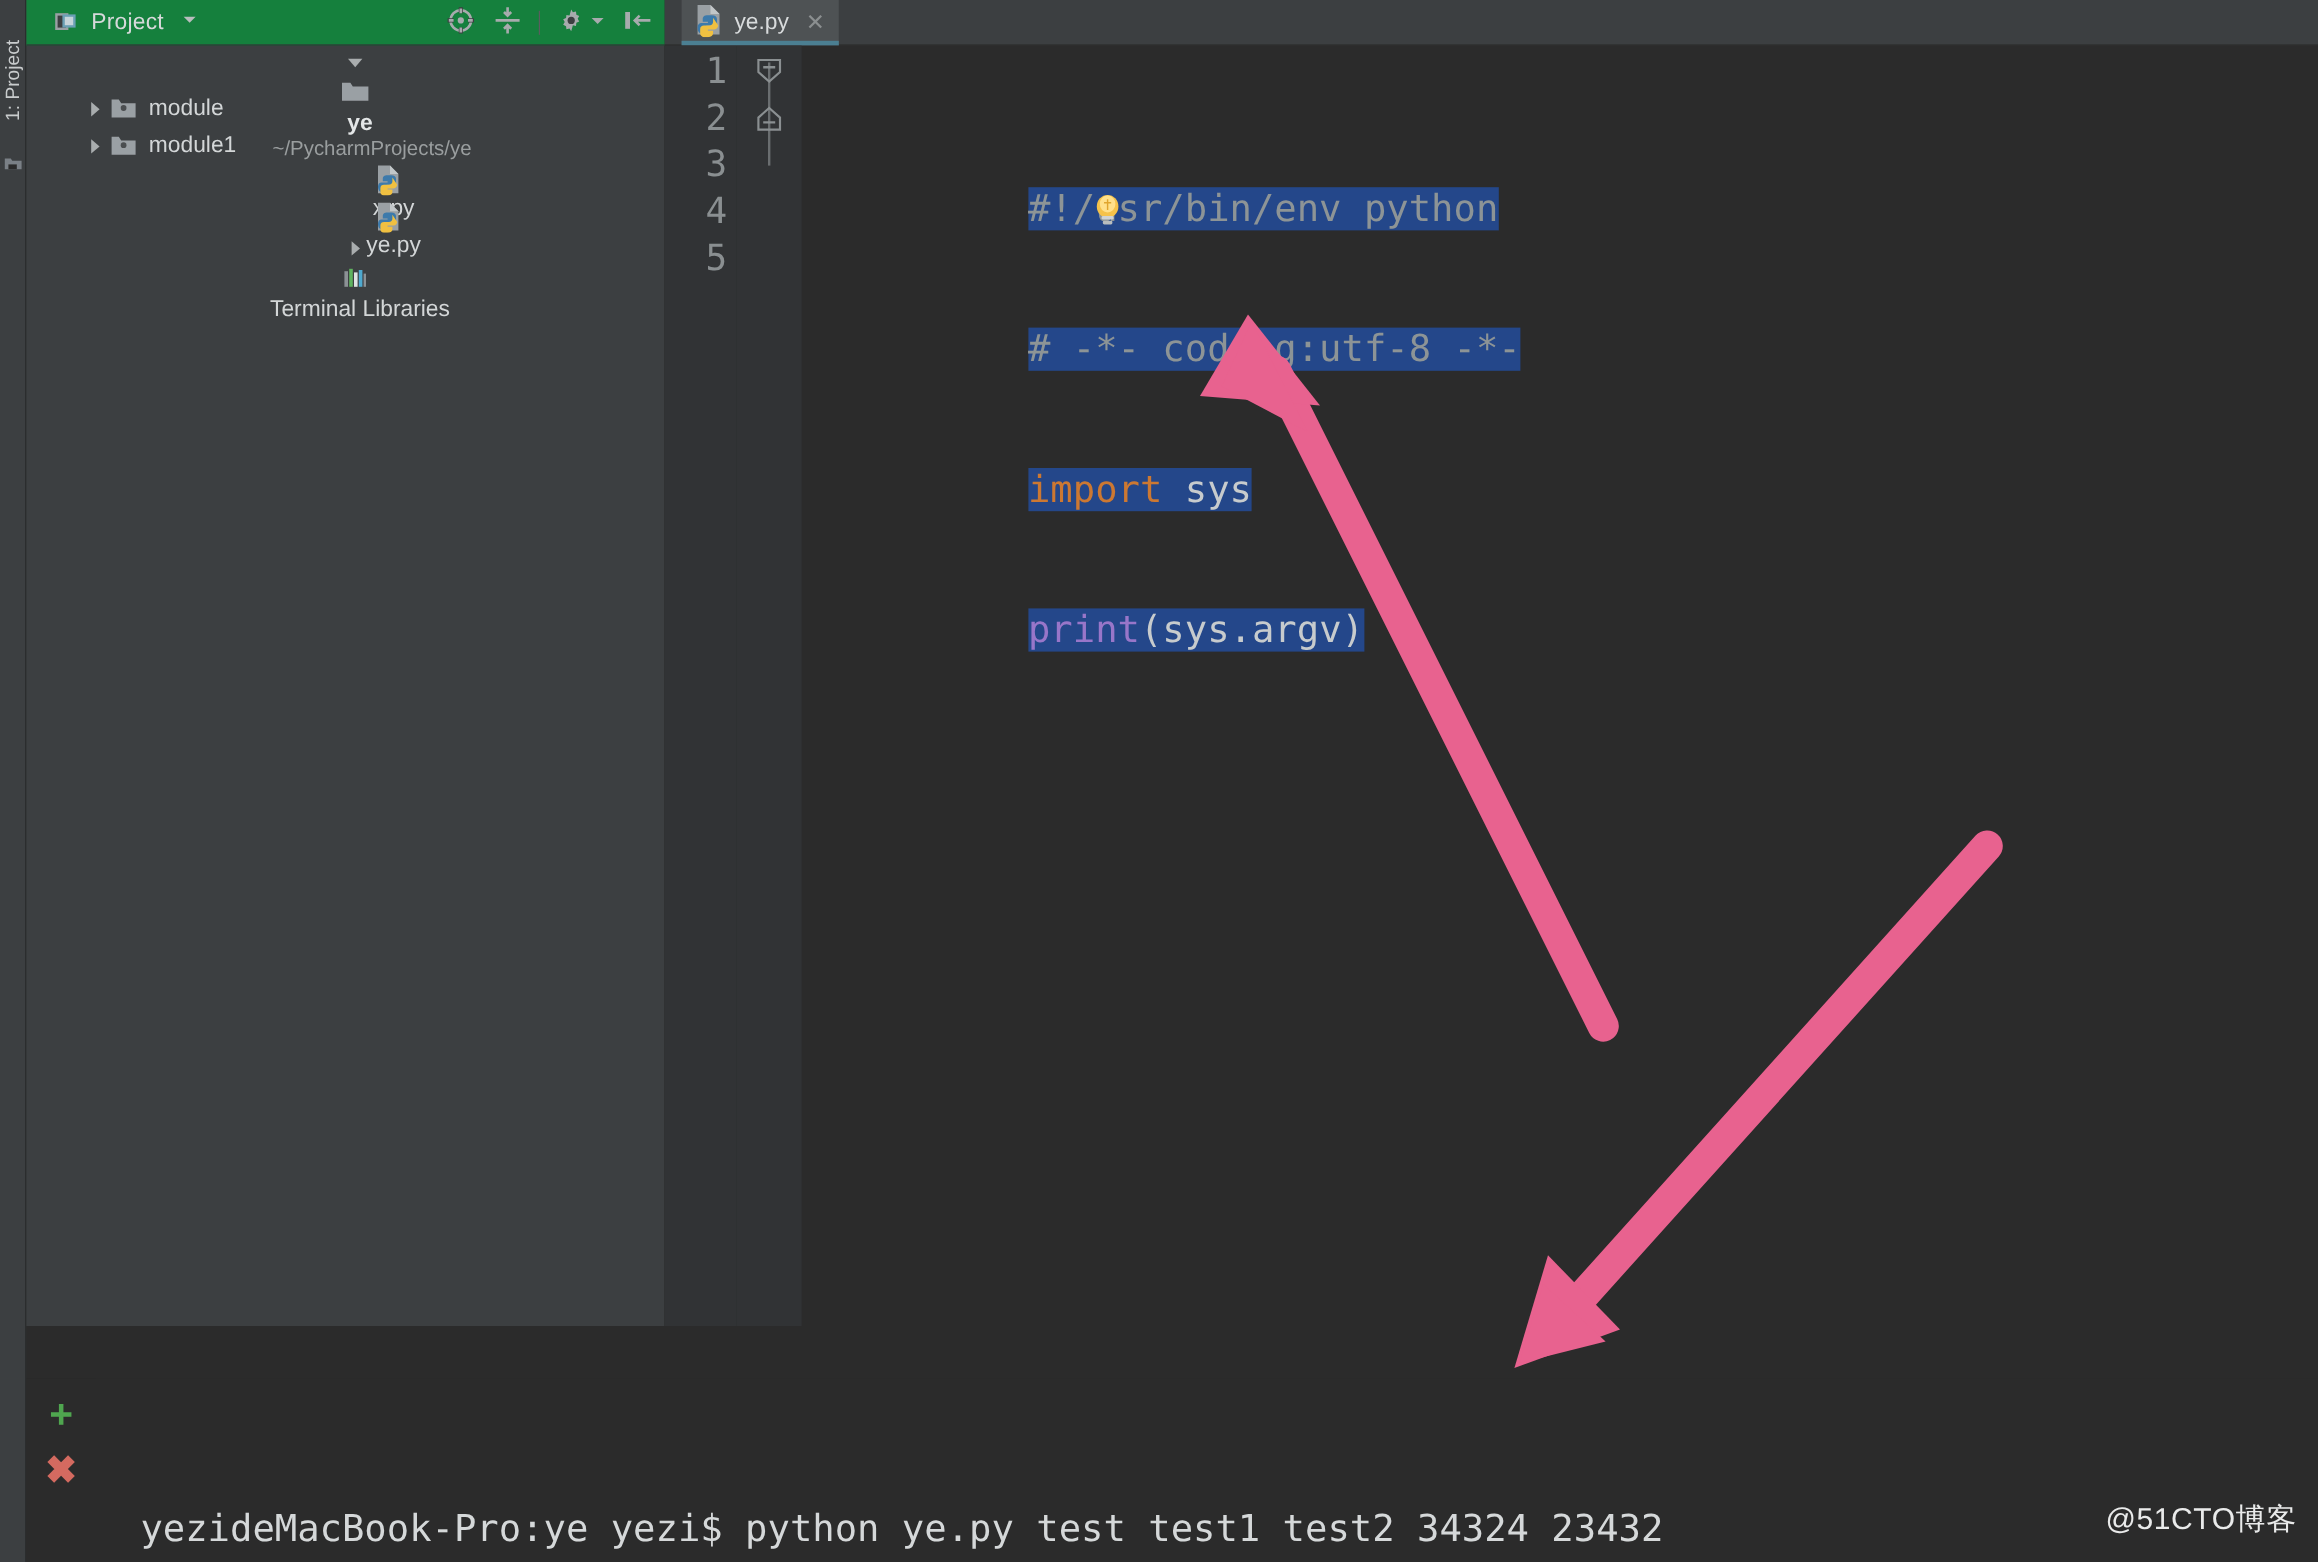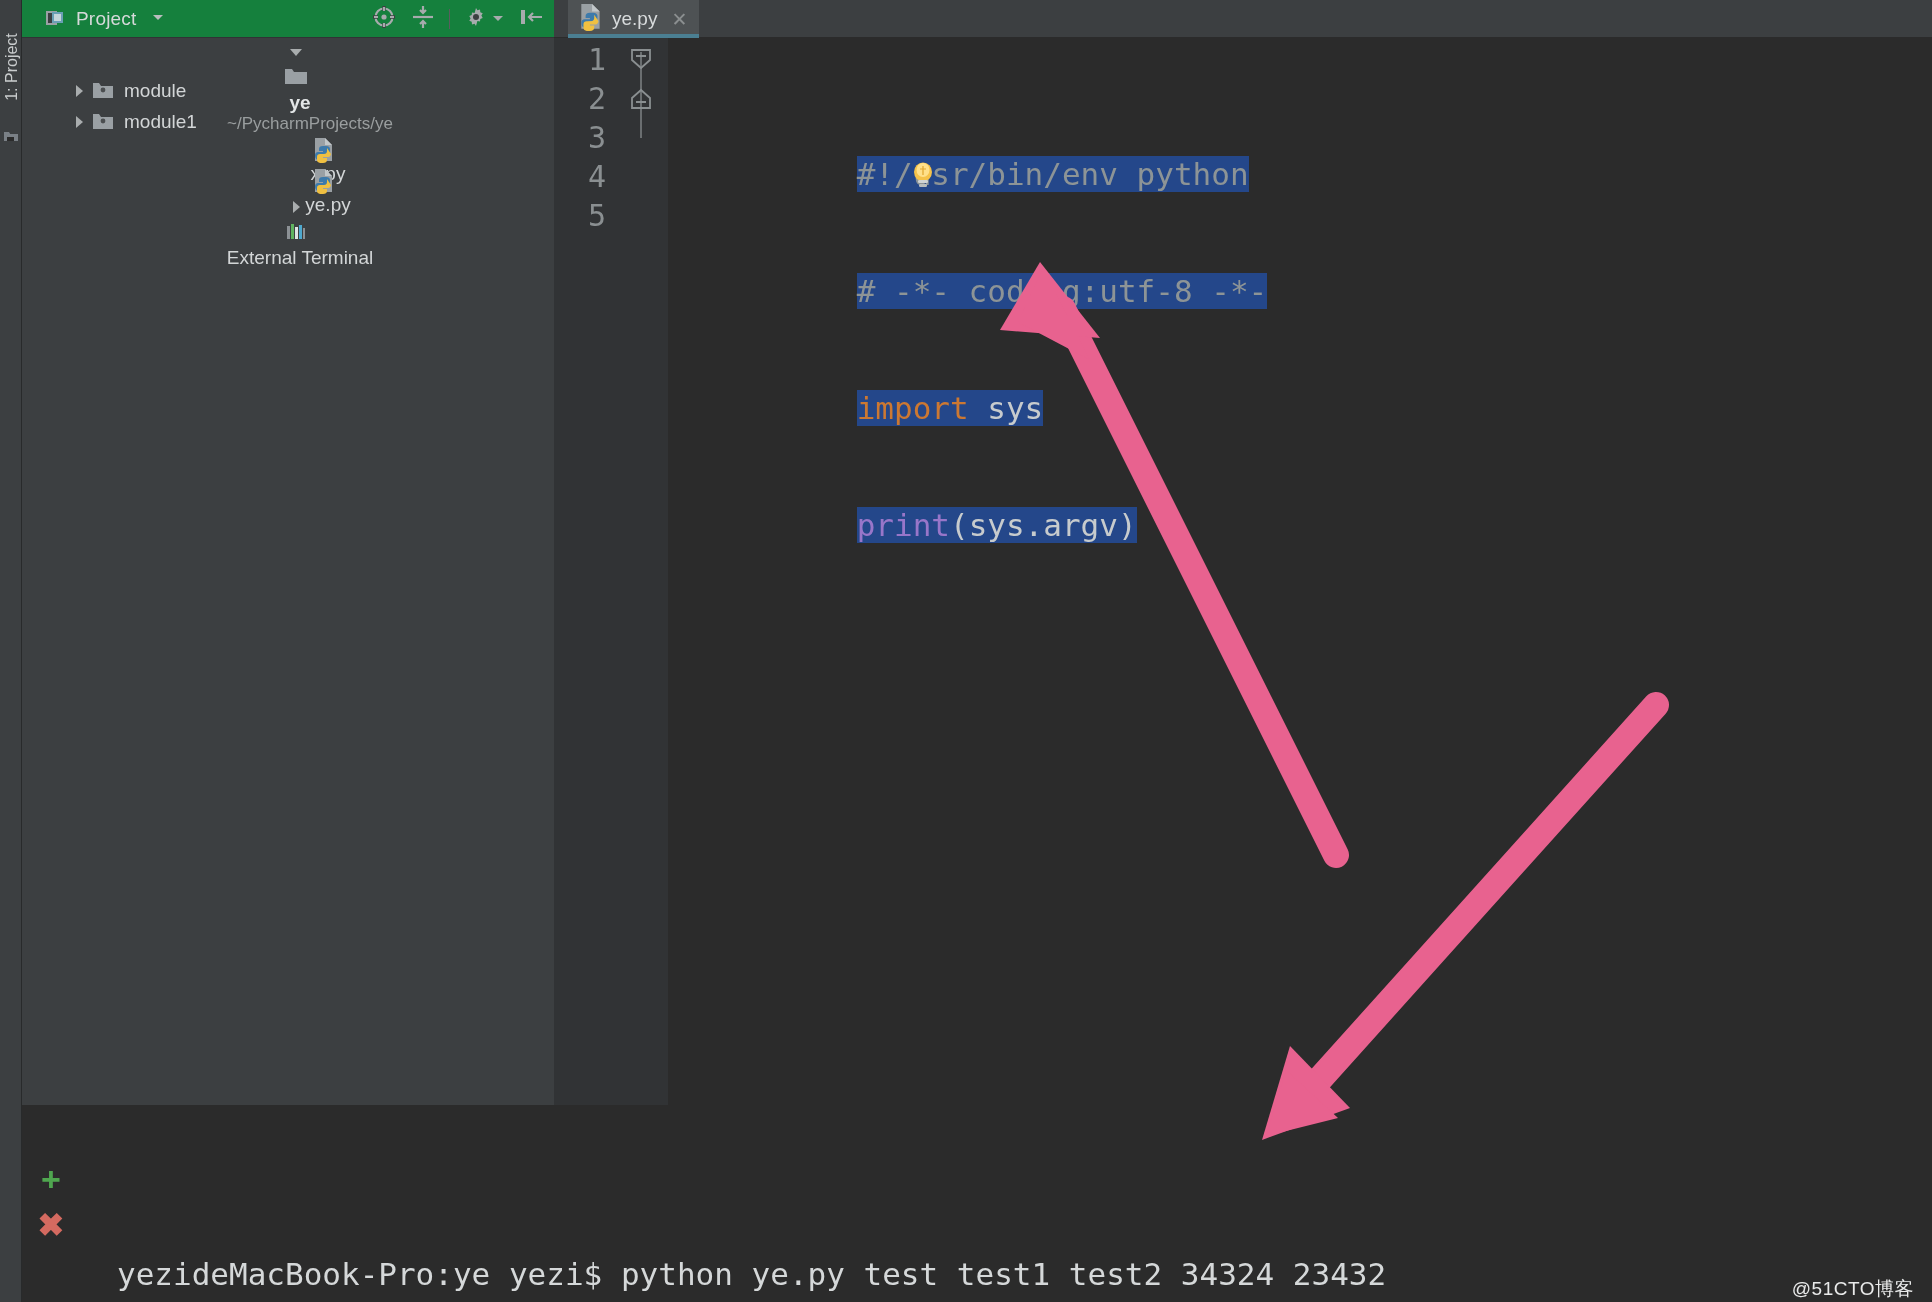--- a/index.html
+++ b/index.html
@@ -139,22 +139,22 @@
   }
   .termside .plus{ color:#4fa64f; font-size:34px; line-height:32px; font-weight:600; }
   .termside .xmark{ color:#d46a60; font-size:32px; line-height:32px; font-weight:600; }
   .termlines{
     flex:1; padding-top:20px;
     font-family:"DejaVu Sans Mono", monospace; font-size:31px;
     line-height:42px; color:#d5d8d9; white-space:pre; overflow:hidden;margin-left:37px;
   }
 
   .watermark{
-    position:absolute; right:18px; bottom:0;
-    color:#e9eaea; font-size:19px; letter-spacing:.5px;
+    position:absolute; right:18px; bottom:20px;
+    color:#e9eaea; font-size:25px; letter-spacing:.5px;
   }
 
   .arrows{ position:absolute; left:0; top:0; width:1932px; height:1302px; pointer-events:none; }
 </style>
 </head>
 <body>
 
 <div id="root">
 
   <div class="leftstrip">
@@ -301,21 +301,21 @@
         </span>
         <span class="tico">
           <svg width="22" height="22" viewBox="0 0 22 22">
             <rect x="2" y="5" width="3" height="13" fill="#8c9195"></rect>
             <rect x="6" y="3" width="3" height="15" fill="#5fb25f"></rect>
             <rect x="10" y="6" width="3" height="12" fill="#e0e3e4"></rect>
             <rect x="14" y="4" width="3" height="14" fill="#4ea9cf"></rect>
             <rect x="18" y="7" width="2" height="11" fill="#8c9195"></rect>
           </svg>
         </span>
-        <span class="tlabel">External Terminal</span>
+        <span class="tlabel">Terminal Libraries</span>
       </div>
 
 
     </div>
   </div>
 
   <div class="editorwrap">
 
     <div class="tabbar">
       <div class="etab">

